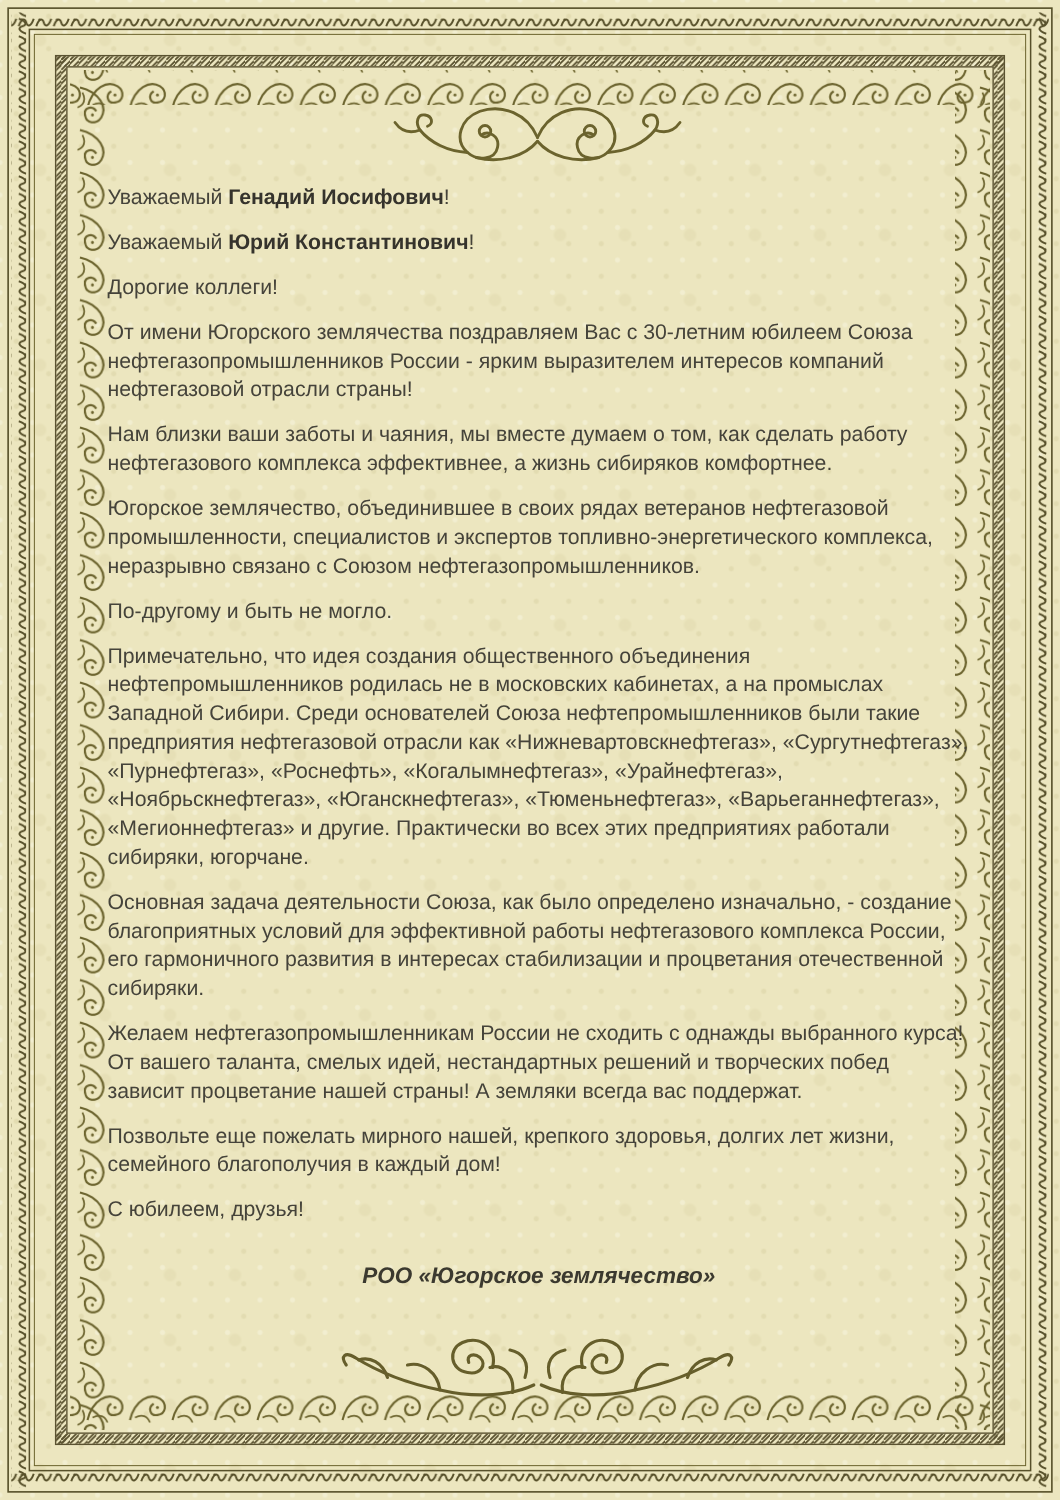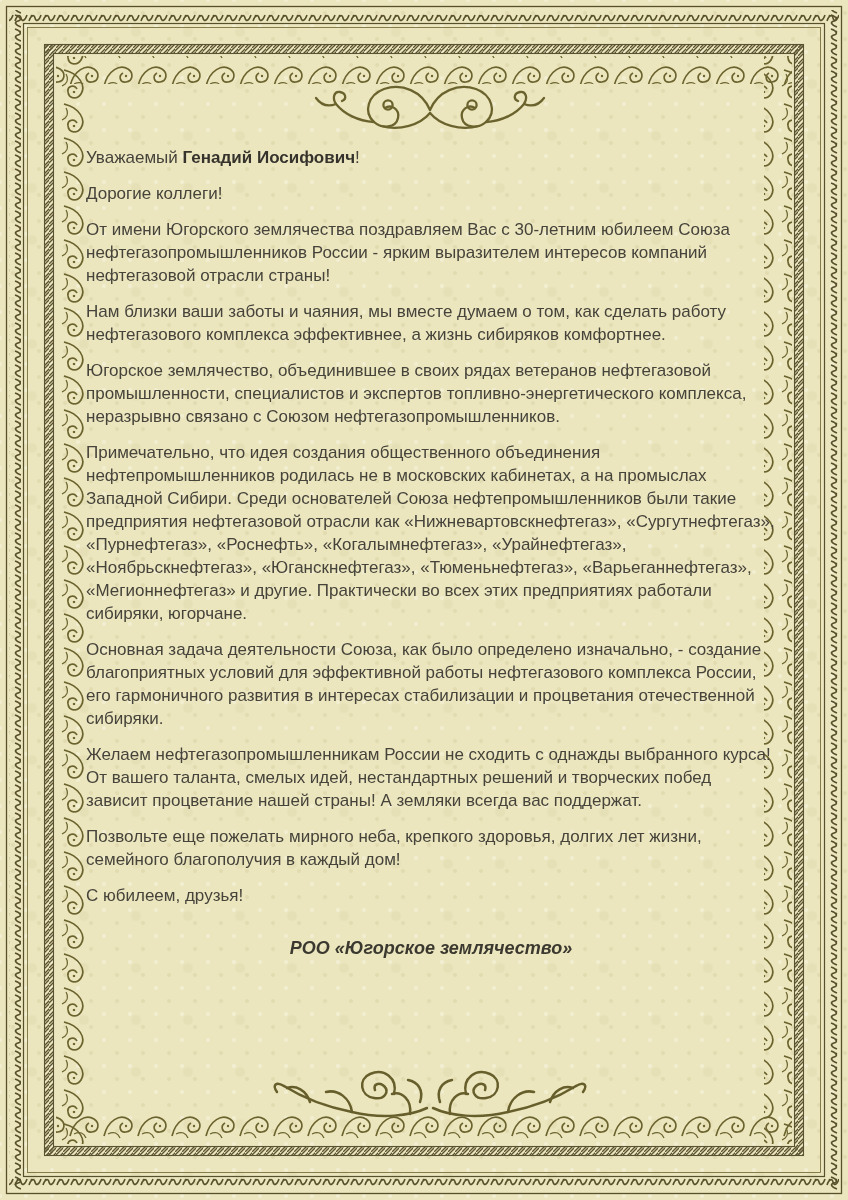--- a/index.html
+++ b/index.html
@@ -103,28 +103,30 @@
         <path d="M130,37 C140,49 160,55 179,50"></path>
         <path d="M186,46 C202,45 216,38 224,28 C228,22 226,15 220,16 C214,17 213,23 218,25"></path>
         <path d="M224,28 C232,31 239,29 244,22"></path>
       </g>
       <use href="#tf-half" transform="translate(260,0) scale(-1,1)"></use>
     </svg>
   </div>
 
   <div class="content">
     <p class="par"><span>Уважаемый </span><strong>Генадий Иосифович</strong><span>!</span></p>
+    <p class="par"><span>Уважаемый </span><strong>Юрий Константинович</strong><span>!</span></p>
     <p class="par">Дорогие коллеги!</p>
     <p class="par">От имени Югорского землячества поздравляем Вас с 30-летним юбилеем Союза нефтегазопромышленников России - ярким выразителем интересов компаний нефтегазовой отрасли страны!</p>
     <p class="par">Нам близки ваши заботы и чаяния, мы вместе думаем о том, как сделать работу нефтегазового комплекса эффективнее, а жизнь сибиряков комфортнее.</p>
     <p class="par">Югорское землячество, объединившее в своих рядах ветеранов нефтегазовой промышленности, специалистов и экспертов топливно-энергетического комплекса, неразрывно связано с Союзом нефтегазопромышленников.</p>
+    <p class="par">По-другому и быть не могло.</p>
     <p class="par">Примечательно, что идея создания общественного объединения нефтепромышленников родилась не в московских кабинетах, а на промыслах Западной Сибири. Среди основателей Союза нефтепромышленников были такие предприятия нефтегазовой отрасли как «Нижневартовскнефтегаз», «Сургутнефтегаз», «Пурнефтегаз», «Роснефть», «Когалымнефтегаз», «Урайнефтегаз», «Ноябрьскнефтегаз», «Юганскнефтегаз», «Тюменьнефтегаз», «Варьеганнефтегаз», «Мегионнефтегаз» и другие. Практически во всех этих предприятиях работали сибиряки, югорчане.</p>
     <p class="par">Основная задача деятельности Союза, как было определено изначально, - создание благоприятных условий для эффективной работы нефтегазового комплекса России, его гармоничного развития в интересах стабилизации и процветания отечественной сибиряки.</p>
     <p class="par">Желаем нефтегазопромышленникам России не сходить с однажды выбранного курса! От вашего таланта, смелых идей, нестандартных решений и творческих побед зависит процветание нашей страны! А земляки всегда вас поддержат.</p>
-    <p class="par">Позвольте еще пожелать мирного неба, крепкого здоровья, долгих лет жизни, семейного благополучия в каждый дом!</p>
+    <p class="par">Позвольте еще пожелать мирного нашей, крепкого здоровья, долгих лет жизни, семейного благополучия в каждый дом!</p>
     <p class="par">С юбилеем, друзья!</p>
     <p class="signature">РОО «Югорское землячество»</p>
   </div>
 
   <div class="ornament bottom">
     <svg width="320" height="80" viewBox="0 0 320 80">
       <g id="bf-half" fill="none" stroke="#665e2b" stroke-width="2.5" stroke-linecap="round">
         <path d="M163,52 C180,60 208,63 238,56 C268,50 290,40 306,30"></path>
         <path d="M196,38 C192,22 206,12 220,18 C232,23 230,40 216,42 C206,44 200,36 206,30 C211,26 217,28 215,34"></path>
         <path d="M238,56 C240,42 252,33 264,36"></path>

